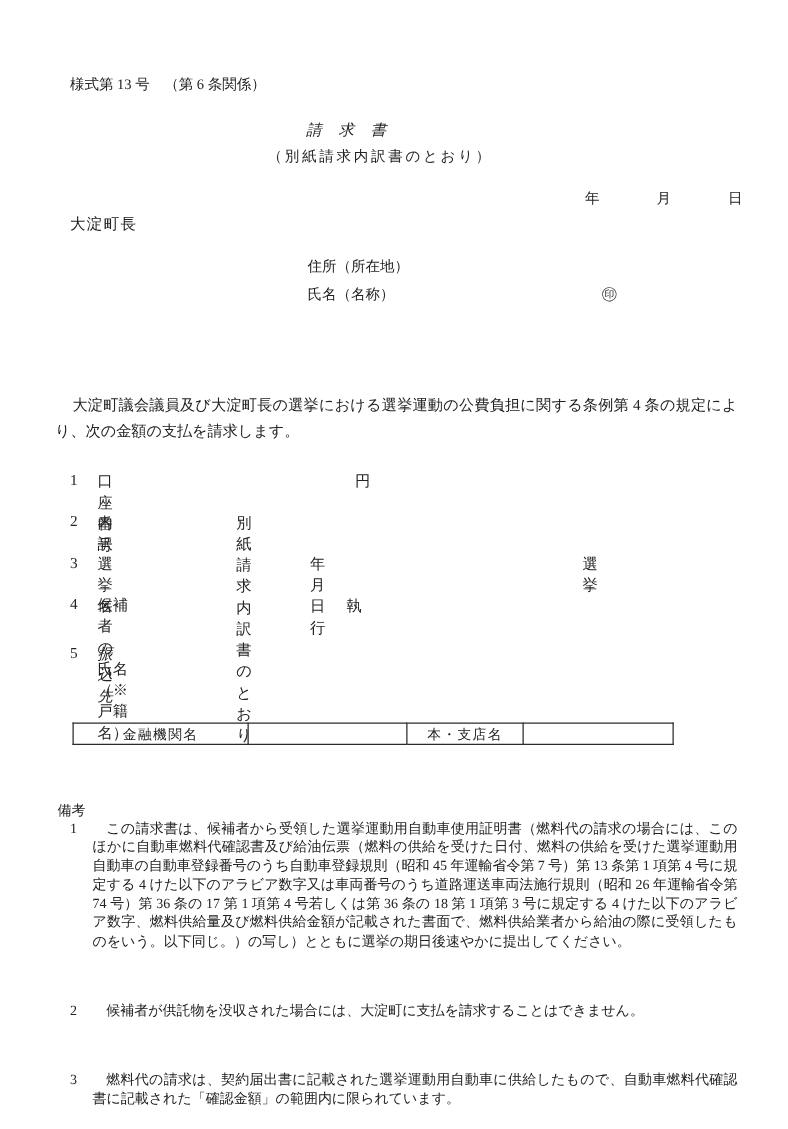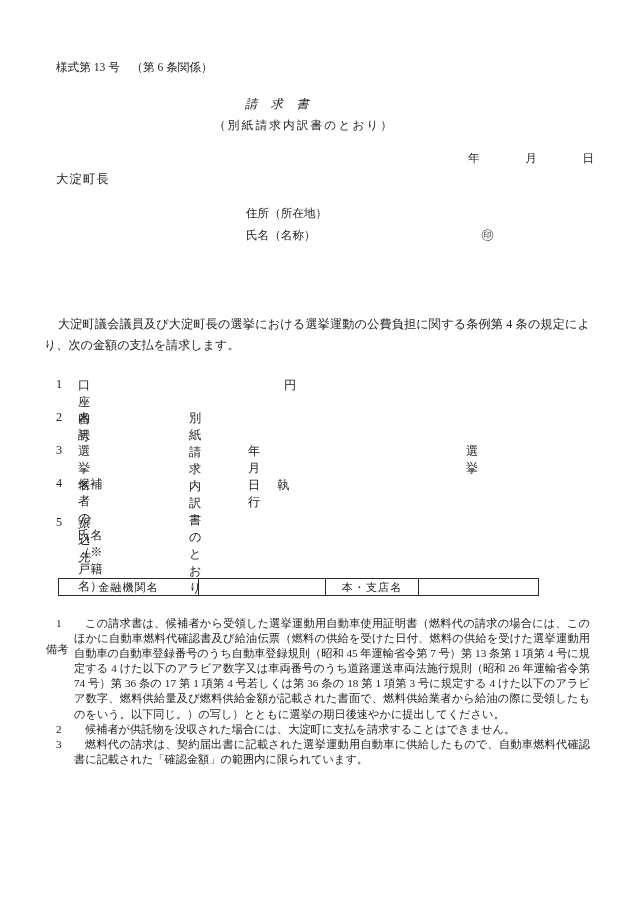--- a/index.html
+++ b/index.html
@@ -112,21 +112,21 @@
     text-align: justify;
     text-justify: inter-character;
     margin-bottom: 0px;
   }
   .note > .note-num {
     position: absolute;
     left: 10px;
     top: 0;
   }
   .note > .note-text { display: block; }
-  .note.hanging > .note-text { text-indent: 11px; }
+  .note.hanging > .note-text { text-indent: 11px; margin-top: 40px; }
 </style>
 </head>
 <body>
 
 <div class="page">
 
   <div class="t s115" id="form-no">様式第 13 号　（第 6 条関係）</div>
 
   <div class="t s12 sp-title" id="doc-title">請求書</div>
 

